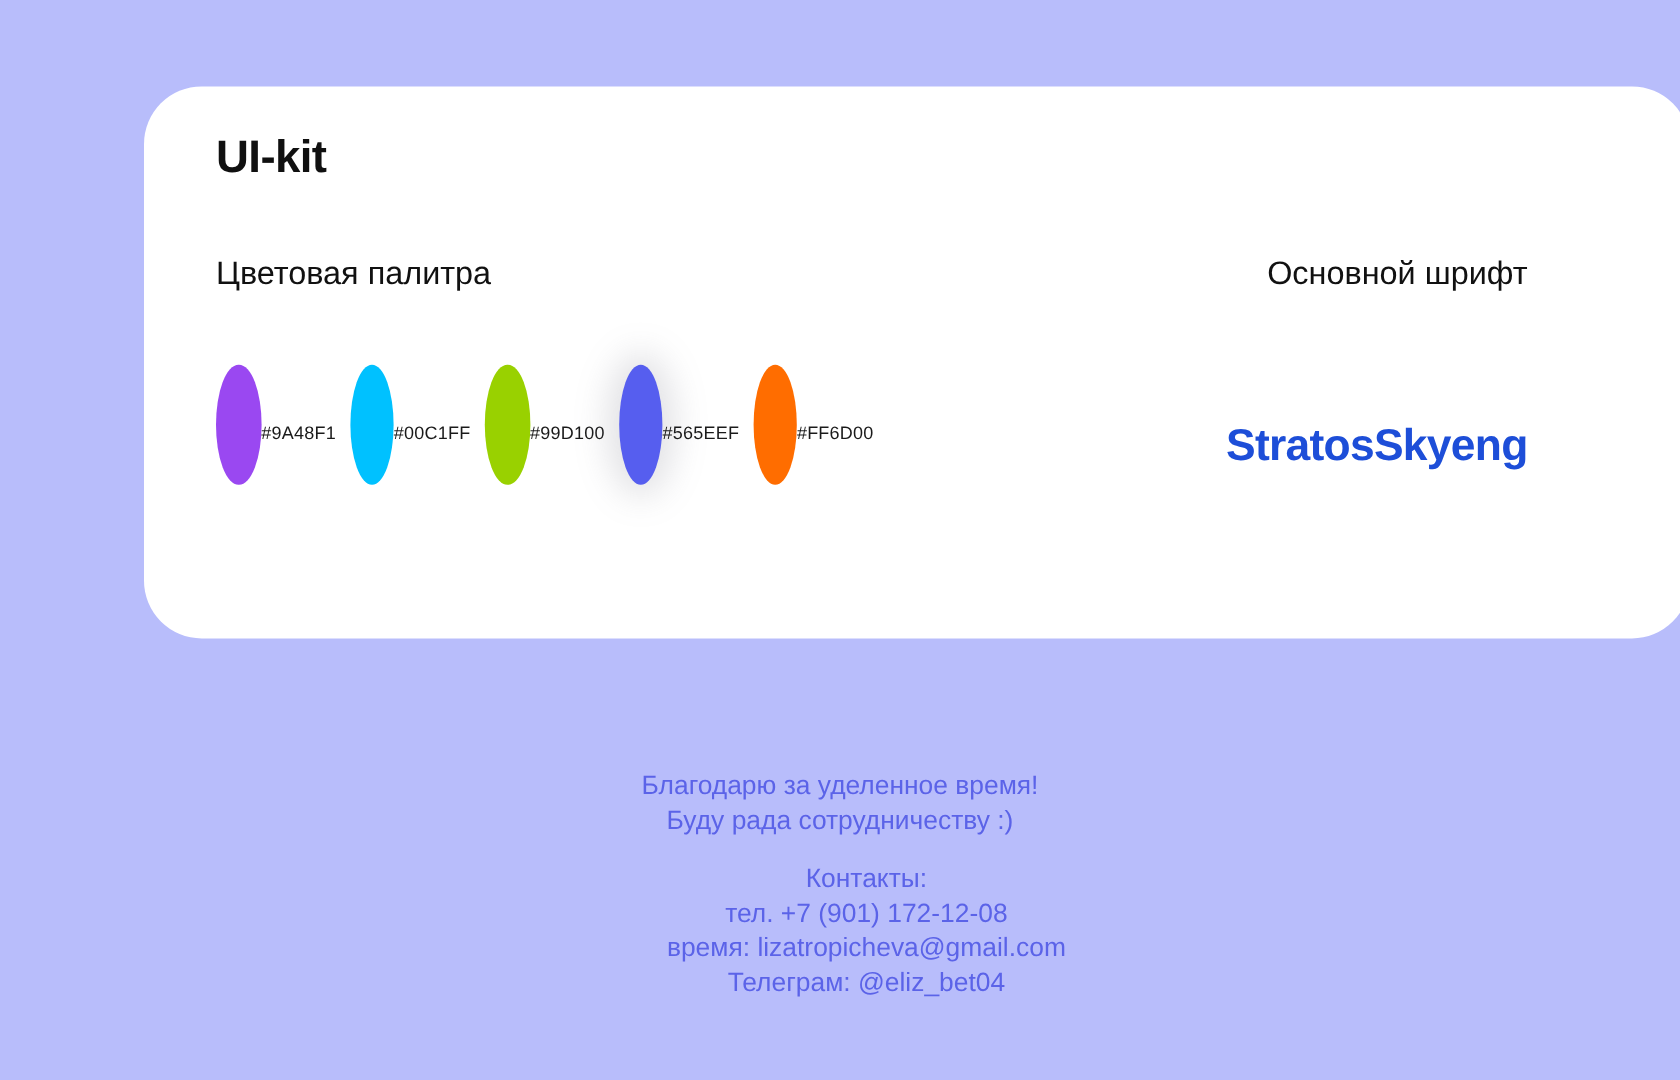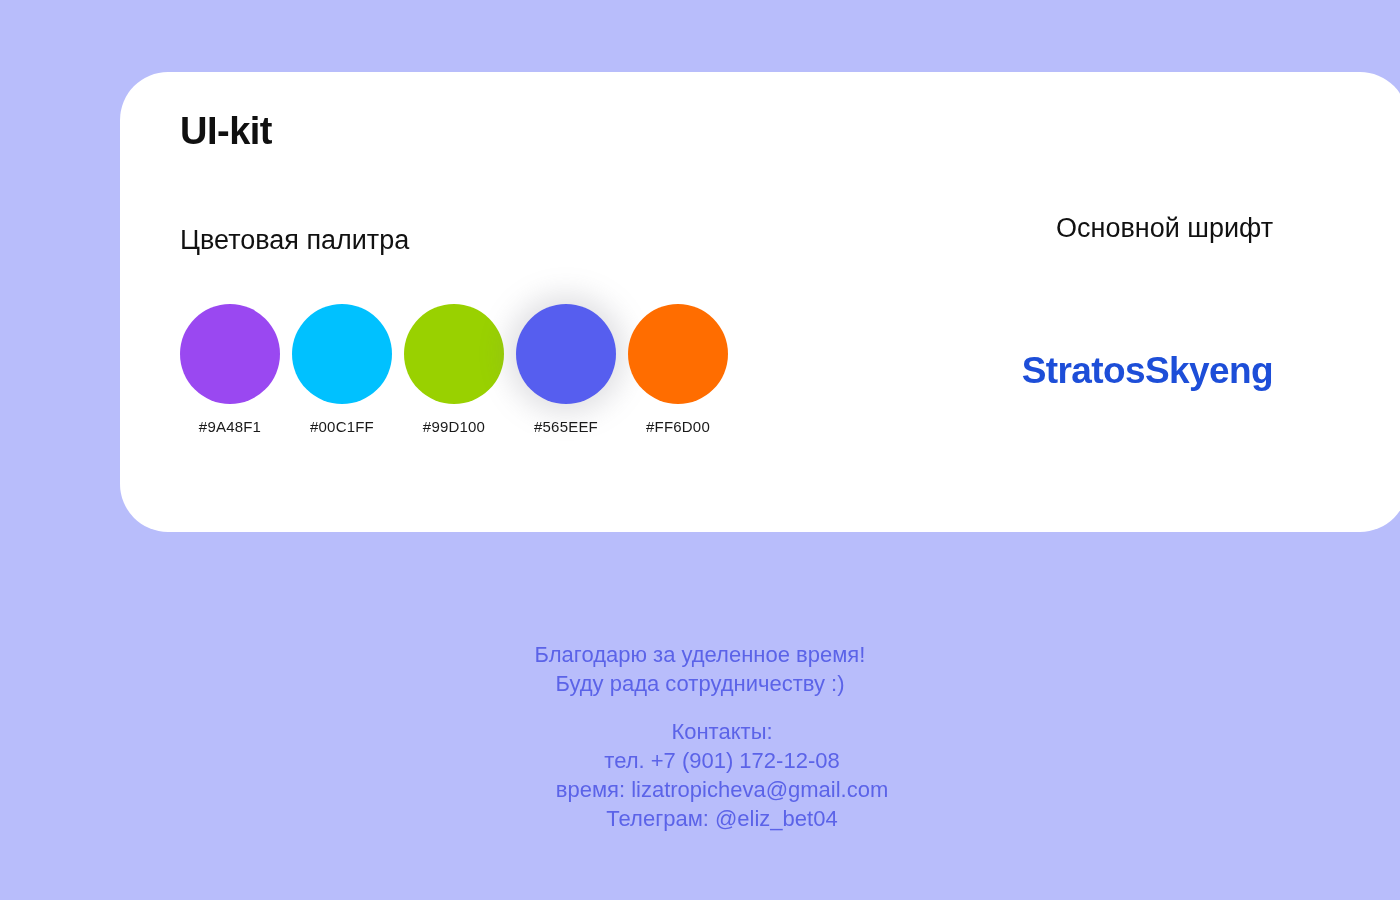--- a/index.html
+++ b/index.html
@@ -40,21 +40,20 @@
     line-height: 1;
     margin: 0;
   }
 
   
   .palette-section {
     position: absolute;
     left: 60px;
     top: 140px;
     width: 570px;
-    margin-top: 12px;
   }
   .section-heading {
     font-size: 27px;
     font-weight: normal;
     color: #111111;
     line-height: 1.2;
     margin: 0;
     white-space: nowrap;
   }
 
@@ -62,21 +61,21 @@
     position: absolute;
     left: 60px;
     top: 232px;
     display: flex;
     flex-direction: row;
     gap: 12px;
   }
   .swatch {
     width: 100px;
     display: flex;
-    flex-direction: column;
+    flex-direction: row;
     align-items: center;
   }
   .swatch-dot {
     width: 100px;
     height: 100px;
     border-radius: 50%;
     display: block;
   }
   .swatch.is-highlighted .swatch-dot {
     box-shadow: 0 0 28px 10px rgba(120, 120, 130, 0.22);

